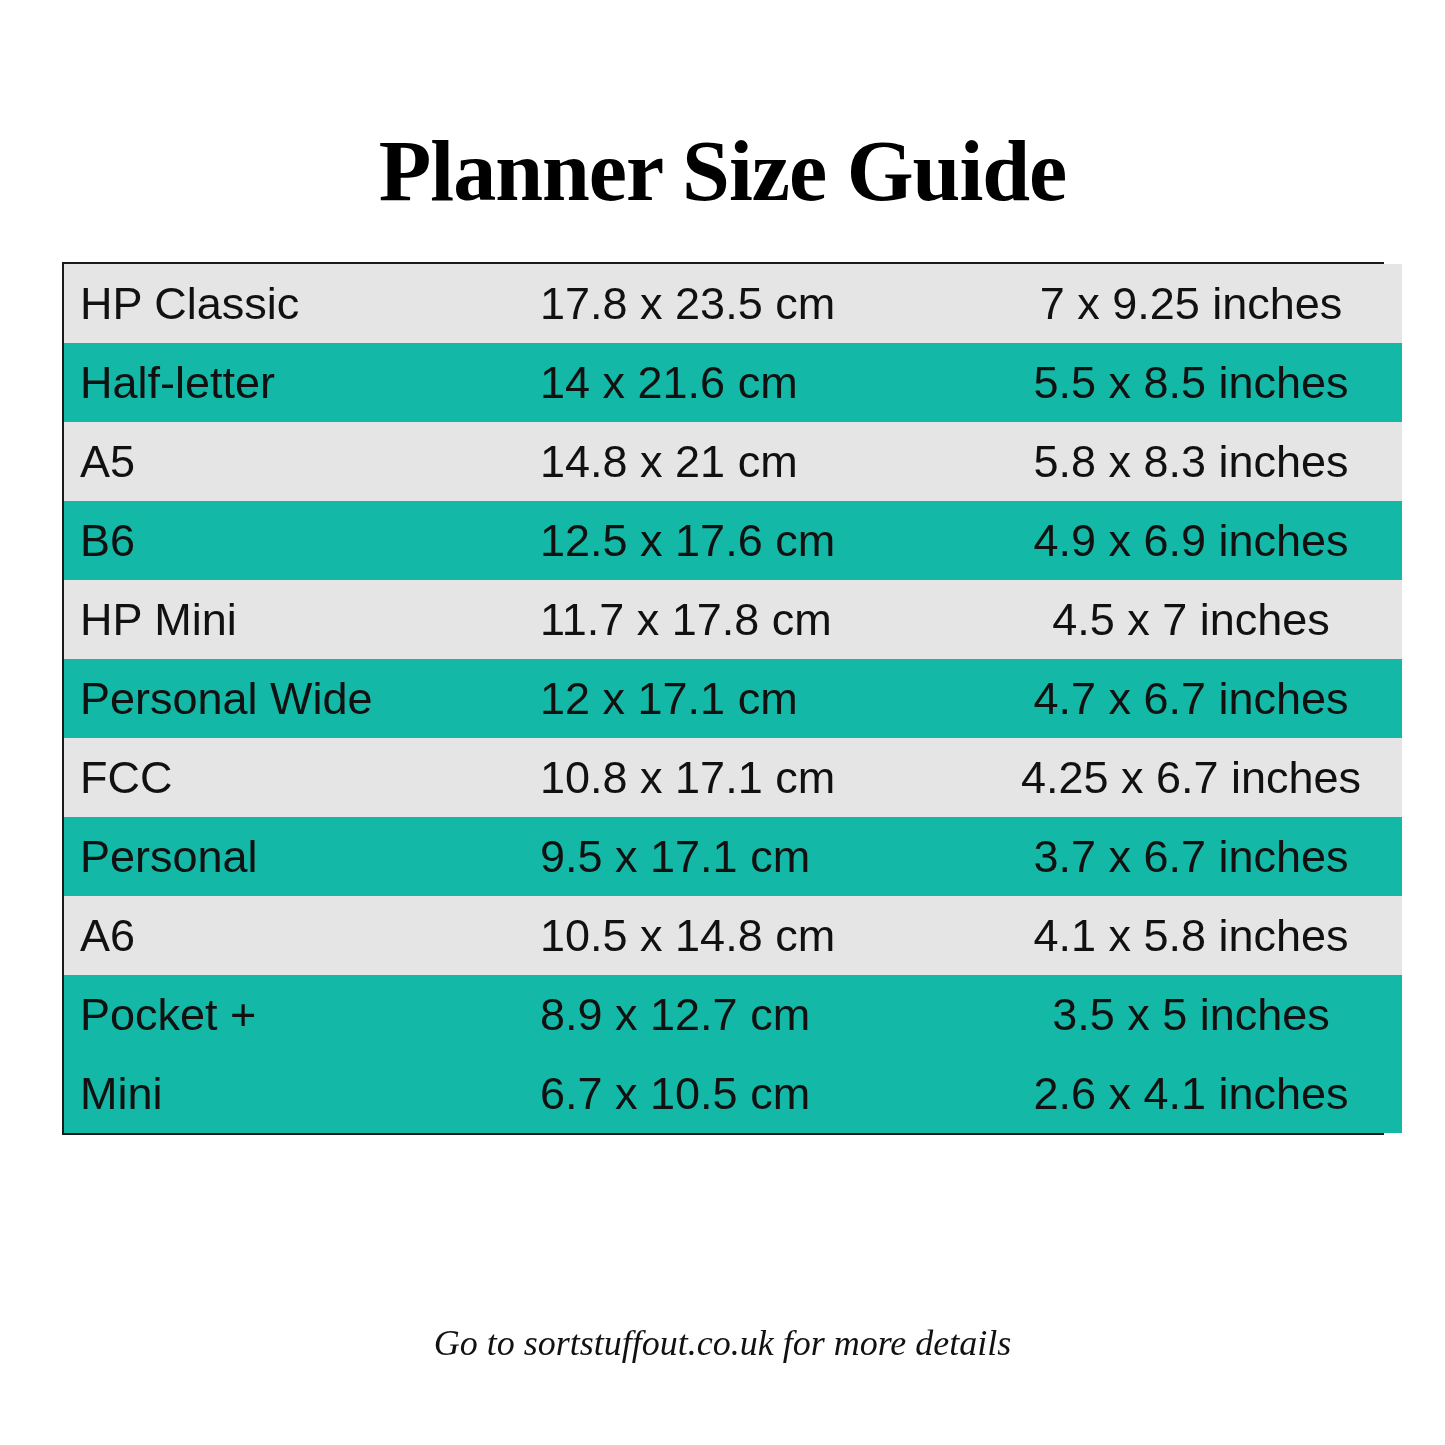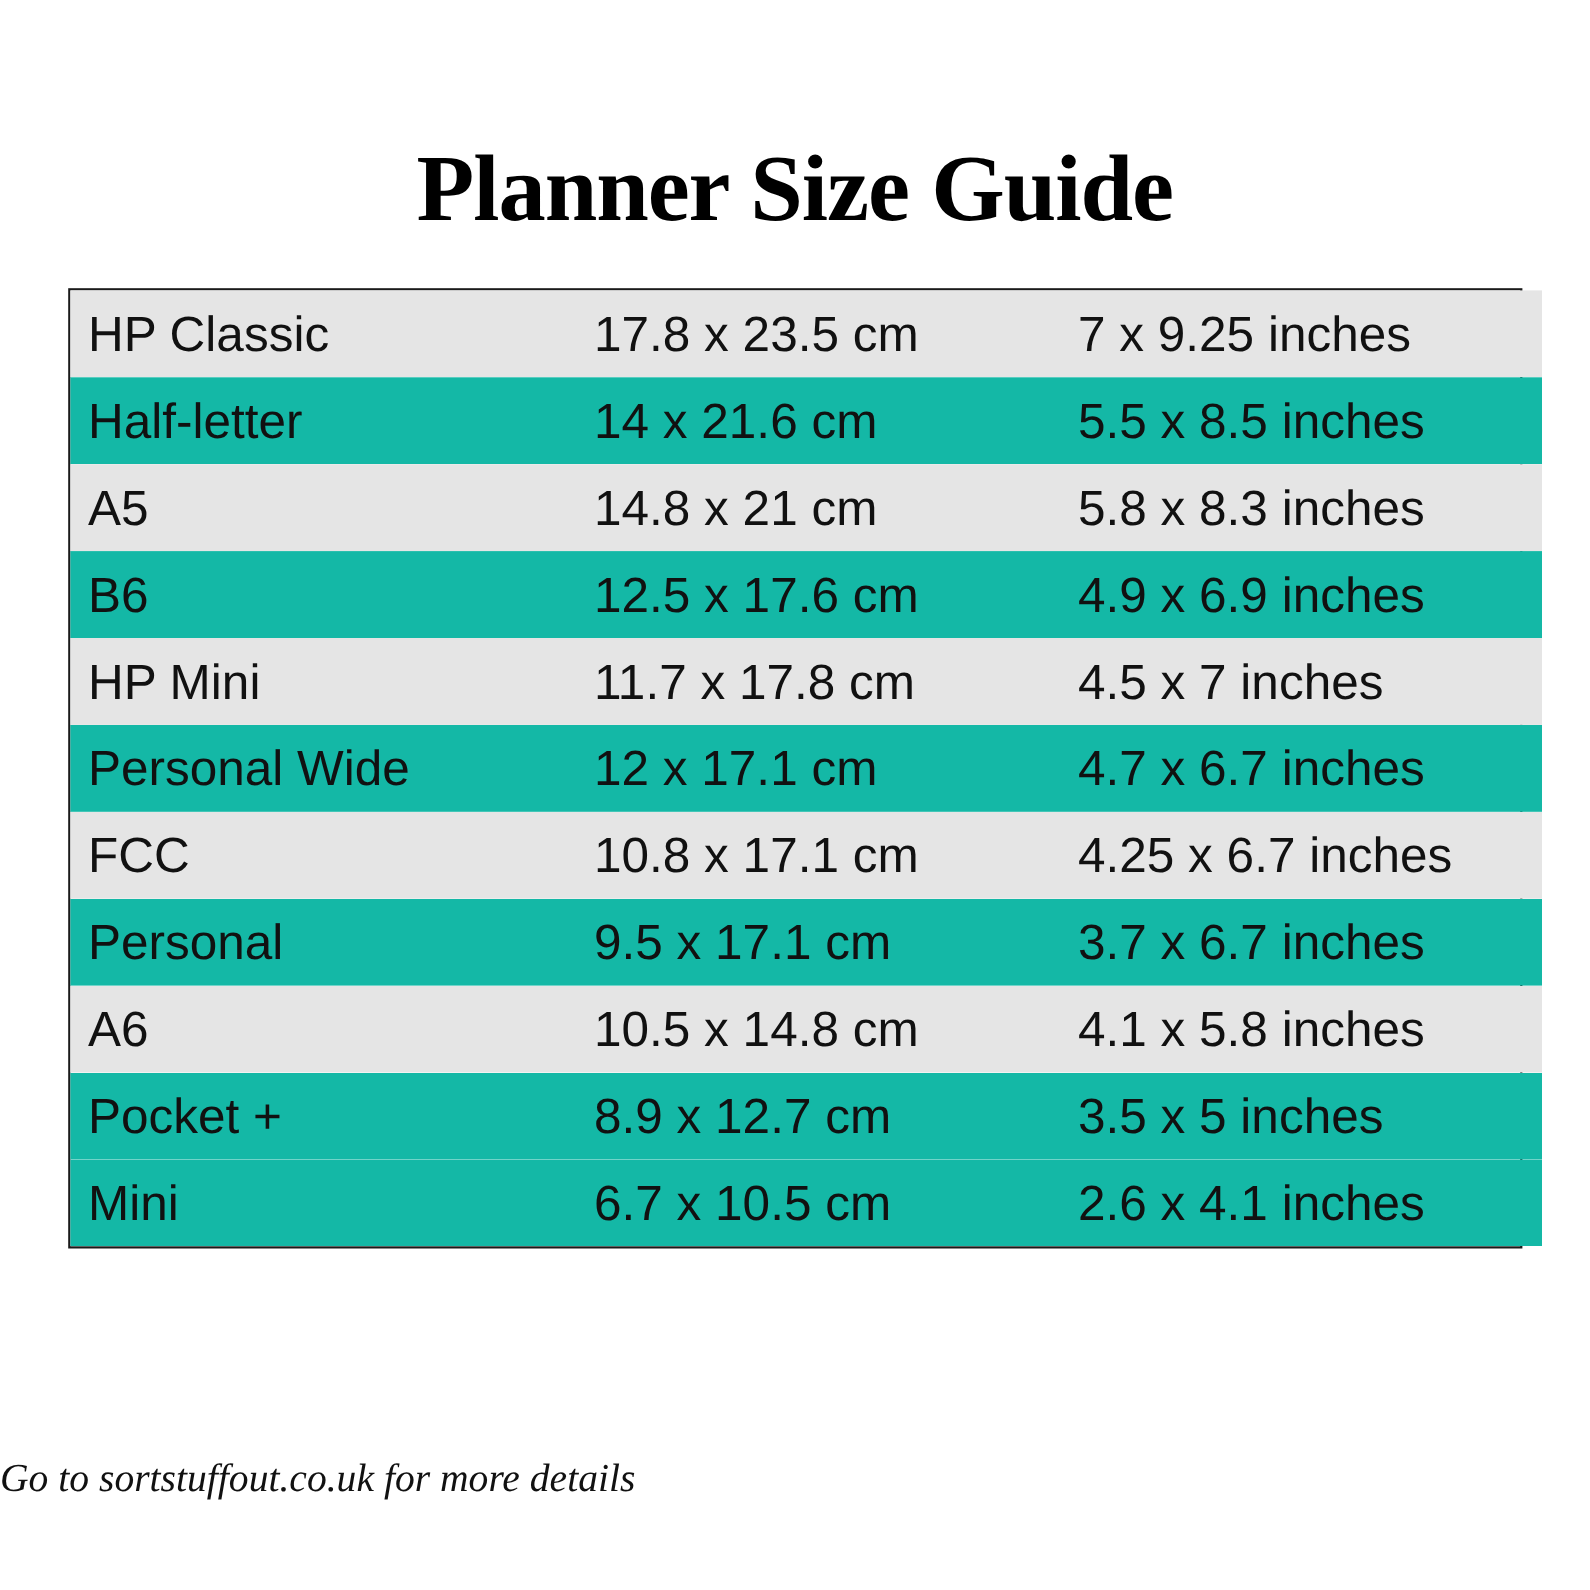--- a/index.html
+++ b/index.html
@@ -62,26 +62,28 @@
   td.c-name {
     width: 460px;
     padding-left: 16px;
   }
   td.c-cm {
     width: 440px;
     margin-top: 24px;
   }
   td.c-in {
     width: 422px;
+    text-align: center;
   }
   .footer {
     position: absolute;
     left: 0;
     right: 0;
     top: 1322px;
+    text-align: center;
     font-family: "Liberation Serif", serif;
     font-style: italic;
     font-size: 36px;
     color: #111111;
   }
 </style>
 </head>
 <body>
 
 <div class="page">

